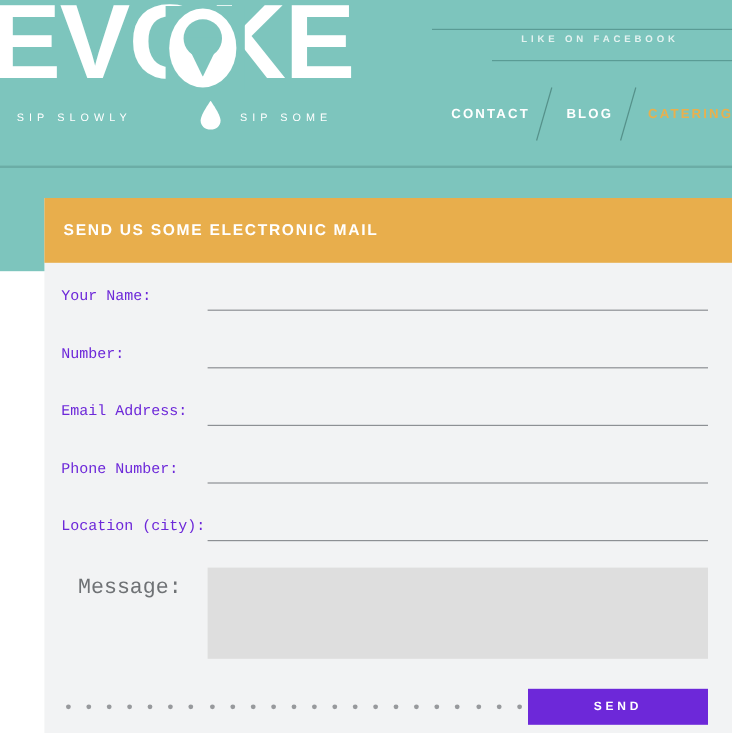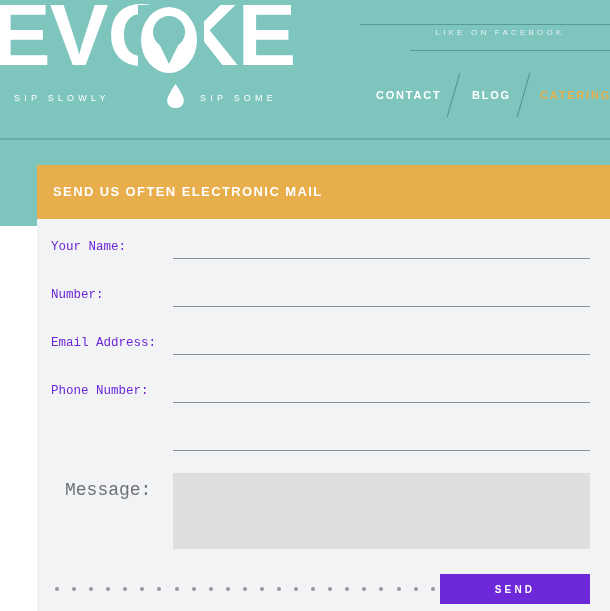--- a/index.html
+++ b/index.html
@@ -150,21 +150,21 @@
     height: 1px;
     background: #5a9c95;
   }
   .fb-label {
     position: absolute;
     left: 410px;
     top: 28px;
     width: 180px;
     text-align: center;
     font-size: 8px;
-    font-weight: normal;
+    font-weight: bold;
     letter-spacing: 3.2px;
     color: #ffffff;
     opacity: .78;
     white-space: nowrap;
   }
 
   
   .nav {
     position: absolute;
     left: 360px;
@@ -379,21 +379,21 @@
     <div class="nav-sep s1"></div>
     <div class="nav-sep s2"></div>
     <a class="nav-item contact">CONTACT</a>
     <a class="nav-item blog">BLOG</a>
     <a class="nav-item catering">CATERING</a>
   </div>
 
   <div class="panel">
 
     <div class="panel-head">
-      <div class="panel-title">SEND US OFTEN ELECTRONIC MAIL</div>
+      <div class="panel-title">SEND US SOME ELECTRONIC MAIL</div>
     </div>
 
     <div class="form-body">
 
       <div class="field f0">
         <div class="field-label">Your Name:</div>
         <input class="field-input" type="text" value="" style="">
       </div>
 
       <div class="field f1">
@@ -405,20 +405,21 @@
         <div class="field-label">Phone Number:</div>
         <input class="field-input" type="text" value="" style="">
       </div>
 
       <div class="field f2">
         <div class="field-label">Email Address:</div>
         <input class="field-input" type="text" value="" style="">
       </div>
 
       <div class="field f4">
+        <div class="field-label">Location (city):</div>
         <input class="field-input" type="text" value="" style="">
       </div>
 
       <div class="field-msg">
         <div class="msg-label">Message:</div>
         <textarea class="msg-input" style=""></textarea>
       </div>
 
       <div class="footer-row">
         <div class="dots">

